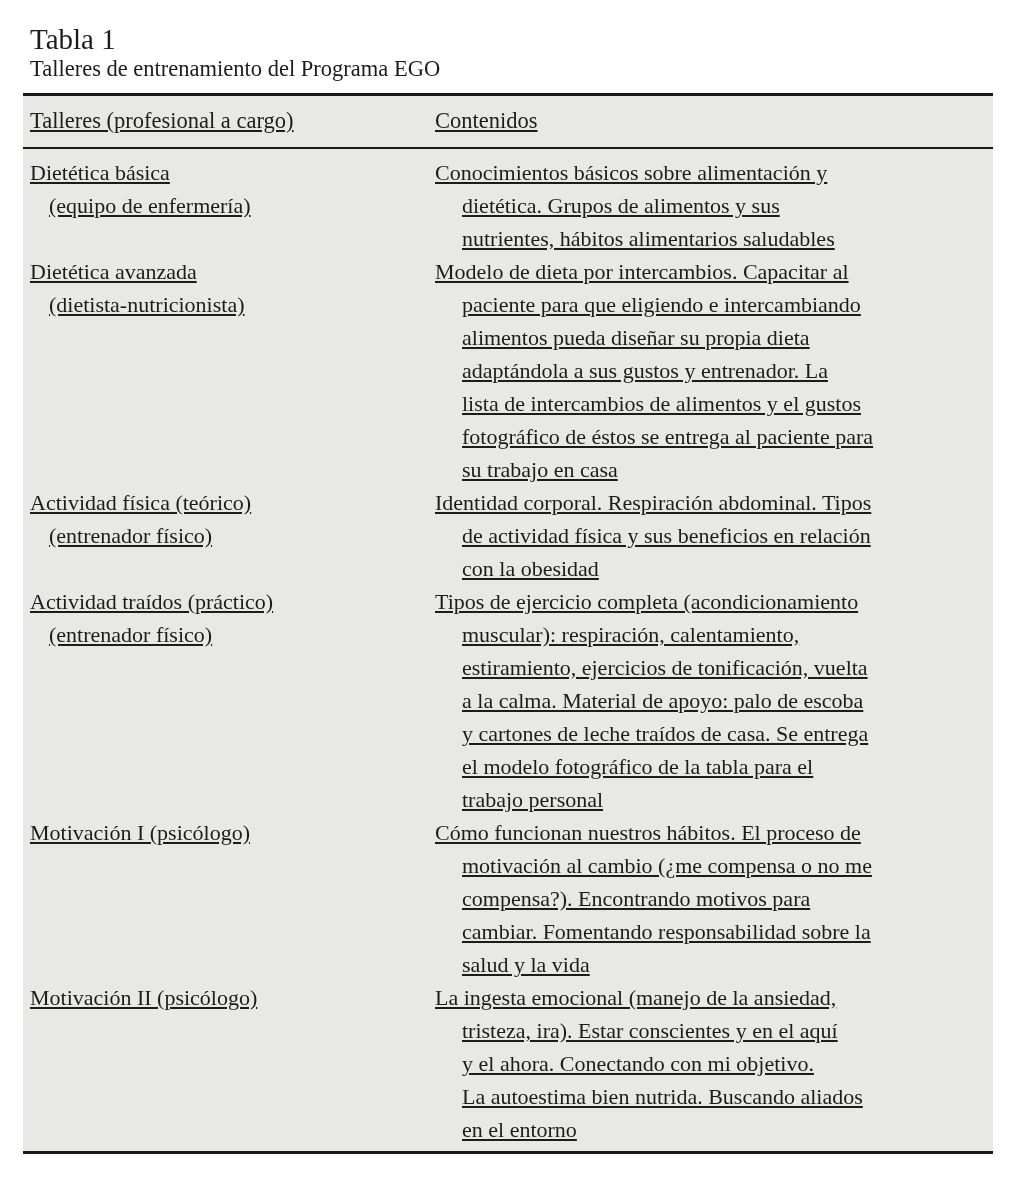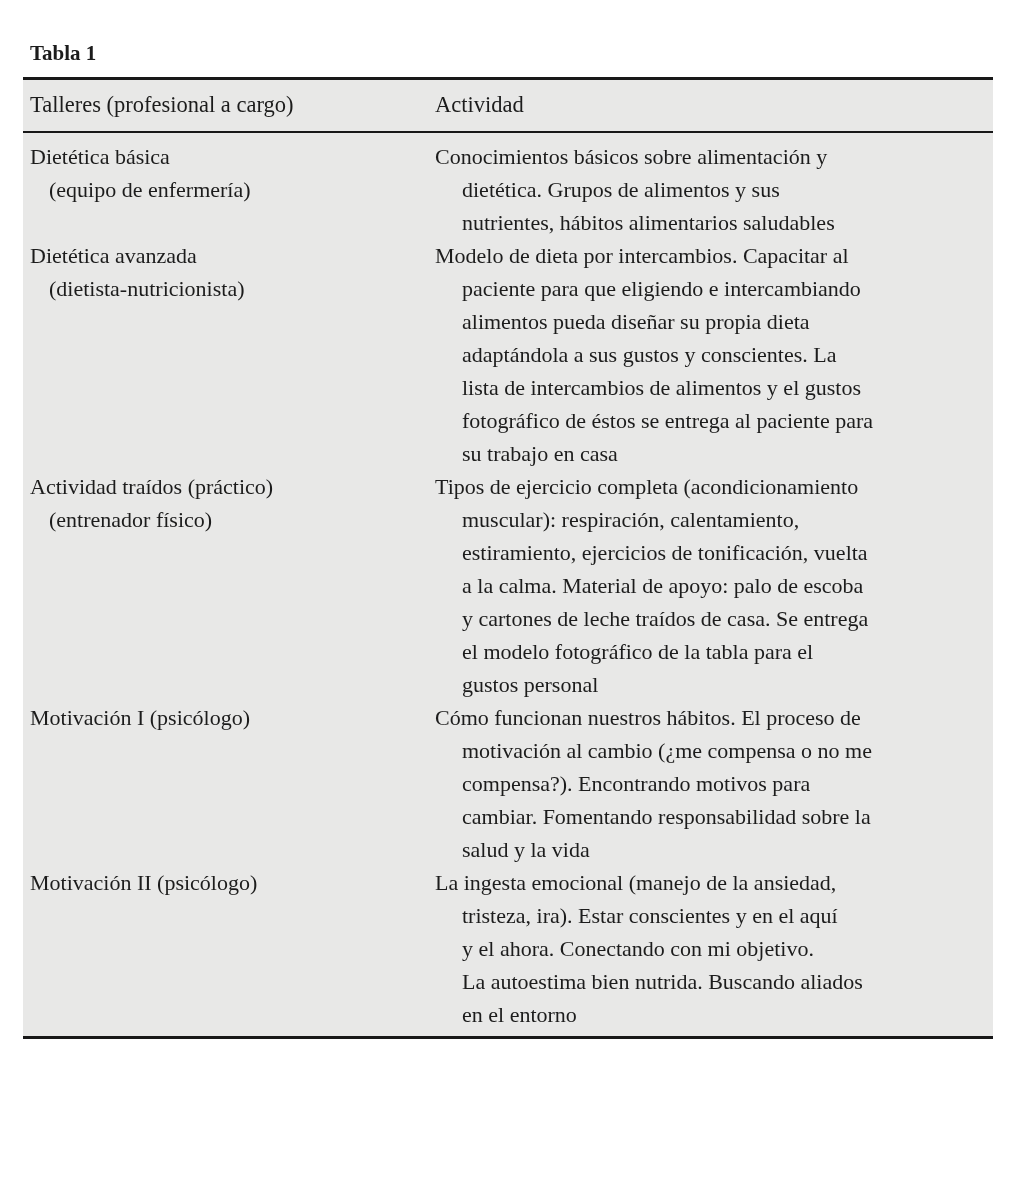--- a/index.html
+++ b/index.html
@@ -15,37 +15,37 @@
     height: 1178px;
     background: var(--page-bg);
     color: var(--text-color);
     font-family: "Liberation Serif", serif;
     overflow: hidden;
   }
   .page { padding: 24px 0 0 23px; }
 
   .caption { margin: 0 0 9px 7px; }
   .caption-label {
-    font-size: 21px;
-    font-weight: bold;
+    font-size: 29px;
+    font-weight: normal;
     line-height: 30px;
-    margin-top: 14px;
   }
   .caption-title {
     font-size: 22.5px;
     line-height: 30px;
   }
 
   table.workshops {
     border-collapse: collapse;
     table-layout: fixed;
     width: 970px;
     background: var(--table-bg);
     border-top: 3px solid var(--rule-color);
     border-bottom: 3px solid var(--rule-color);
+    text-decoration: underline;
   }
   table.workshops col.c1 { width: 405px; }
   table.workshops th {
     font-weight: normal;
     text-align: left;
     font-size: 22.5px;
     line-height: 30px;
     padding: 10px 0 11px 7px;
     border-bottom: 2px solid var(--rule-color);
   }
@@ -61,31 +61,32 @@
   .line { white-space: nowrap; }
   .taller-cell    .line.cont { padding-left: 19px; }
   .contenido-cell .line.cont { padding-left: 27px; }
 </style>
 </head>
 <body>
 
 <div class="page">
   <div class="caption">
     <div class="caption-label">Tabla 1</div>
+    <div class="caption-title">Talleres de entrenamiento del Programa EGO</div>
   </div>
 
   <table class="workshops">
     <colgroup>
       <col class="c1">
       <col class="c2">
     </colgroup>
     <thead>
       <tr>
         <th>Talleres (profesional a cargo)</th>
-        <th>Actividad</th>
+        <th>Contenidos</th>
       </tr>
     </thead>
     <tbody id="table-body">
   <tr>
     <td class="taller-cell">
             <div class="line">Dietética básica</div>
             <div class="line cont">(equipo de enfermería)</div>
           </td>
     <td class="contenido-cell">
             <div class="line">Conocimientos básicos sobre alimentación y</div>
@@ -96,41 +97,52 @@
 
   <tr>
     <td class="taller-cell">
             <div class="line">Dietética avanzada</div>
             <div class="line cont">(dietista-nutricionista)</div>
           </td>
     <td class="contenido-cell">
             <div class="line">Modelo de dieta por intercambios. Capacitar al</div>
             <div class="line cont">paciente para que eligiendo e intercambiando</div>
             <div class="line cont">alimentos pueda diseñar su propia dieta</div>
-            <div class="line cont">adaptándola a sus gustos y conscientes. La</div>
+            <div class="line cont">adaptándola a sus gustos y entrenador. La</div>
             <div class="line cont">lista de intercambios de alimentos y el gustos</div>
             <div class="line cont">fotográfico de éstos se entrega al paciente para</div>
             <div class="line cont">su trabajo en casa</div>
           </td>
   </tr>
 
+  <tr>
+    <td class="taller-cell">
+            <div class="line">Actividad física (teórico)</div>
+            <div class="line cont">(entrenador físico)</div>
+          </td>
+    <td class="contenido-cell">
+            <div class="line">Identidad corporal. Respiración abdominal. Tipos</div>
+            <div class="line cont">de actividad física y sus beneficios en relación</div>
+            <div class="line cont">con la obesidad</div>
+          </td>
+  </tr>
 
   <tr>
     <td class="taller-cell">
             <div class="line">Actividad traídos (práctico)</div>
             <div class="line cont">(entrenador físico)</div>
           </td>
     <td class="contenido-cell">
             <div class="line">Tipos de ejercicio completa (acondicionamiento</div>
             <div class="line cont">muscular): respiración, calentamiento,</div>
             <div class="line cont">estiramiento, ejercicios de tonificación, vuelta</div>
             <div class="line cont">a la calma. Material de apoyo: palo de escoba</div>
             <div class="line cont">y cartones de leche traídos de casa. Se entrega</div>
             <div class="line cont">el modelo fotográfico de la tabla para el</div>
-            <div class="line cont">gustos personal</div>
+            <div class="line cont">trabajo personal</div>
           </td>
   </tr>
 
   <tr>
     <td class="taller-cell">
             <div class="line">Motivación I (psicólogo)</div>
           </td>
     <td class="contenido-cell">
             <div class="line">Cómo funcionan nuestros hábitos. El proceso de</div>
             <div class="line cont">motivación al cambio (¿me compensa o no me</div>

